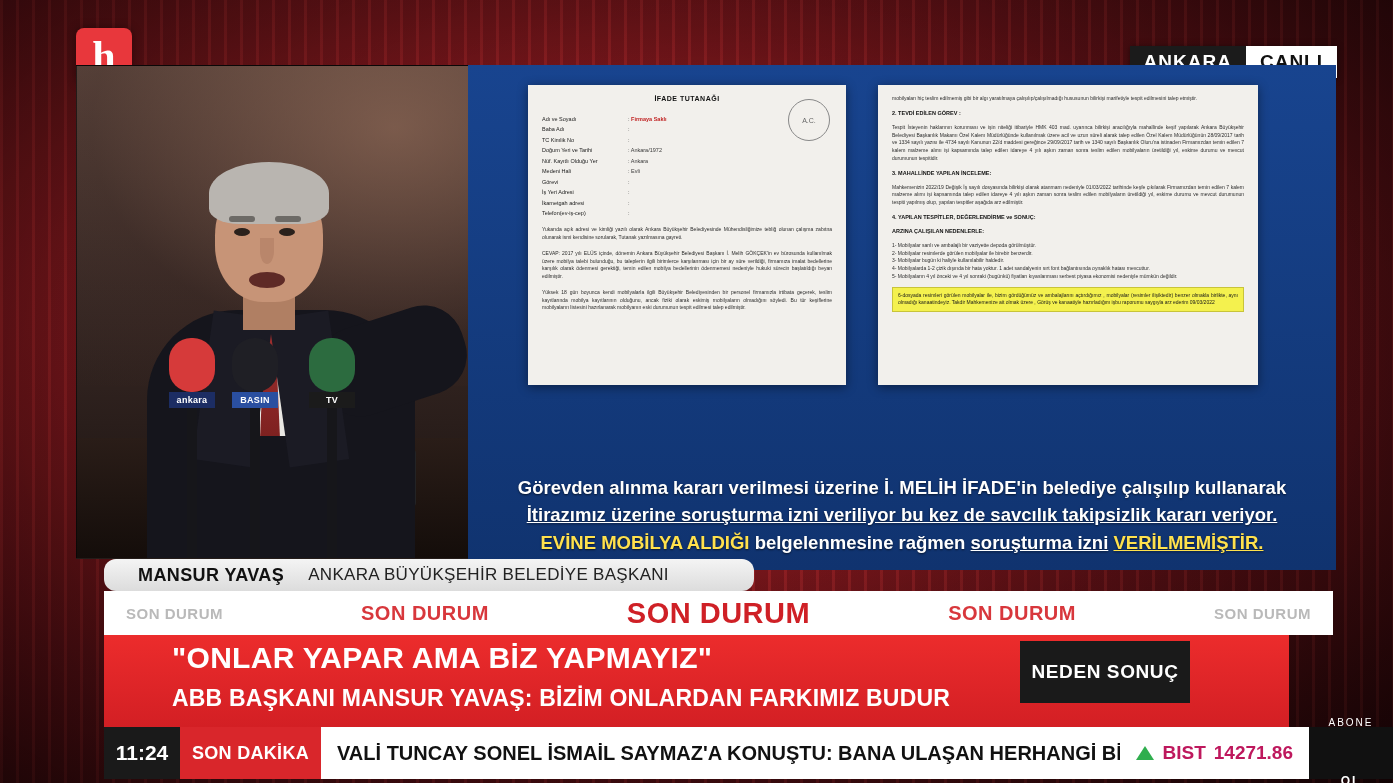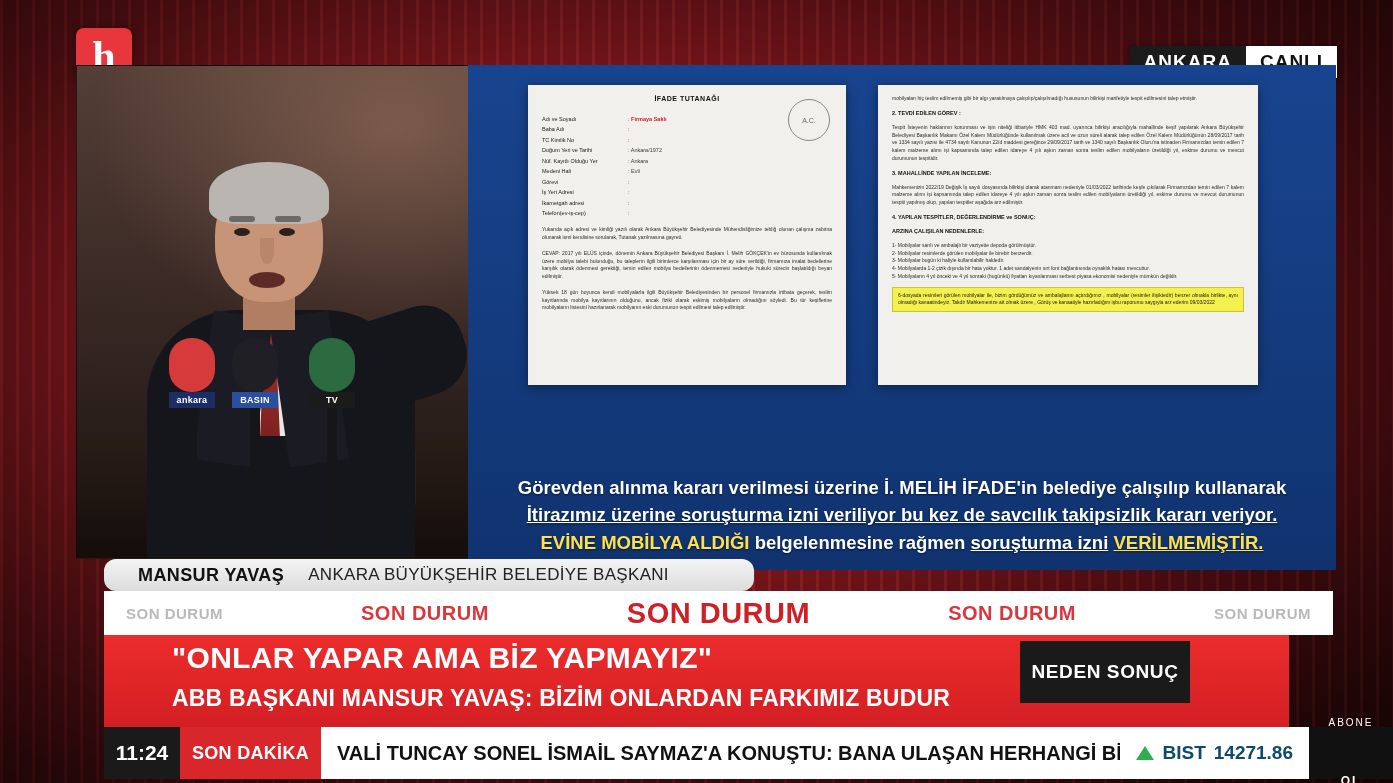--- a/index.html
+++ b/index.html
@@ -340,21 +340,21 @@
     height:100%; padding:0 12px;
     background:#d9262b; color:#fff; font-weight:bold; font-size:18px;
     display:flex; align-items:center; letter-spacing:0.3px;
   }
   .bottombar .ticker-text {
     flex:1; padding-left:16px; color:#111; font-weight:bold; font-size:20px;
     white-space:nowrap; overflow:hidden;
   }
   .bottombar .bist {
     display:flex; align-items:center; gap:8px; padding:0 16px;
-    color:#0c4a6e; font-weight:bold; font-size:19px;
+    color:#be185d; font-weight:bold; font-size:19px;
   }
   .bottombar .bist .tri {
     width:0;height:0;border-left:9px solid transparent;border-right:9px solid transparent;
     border-bottom:14px solid #2fae4e;
   }
   .bottombar .abone {
     width:84px; height:100%;
     background:#111; color:#fff;
     display:flex; flex-direction:column; align-items:center; justify-content:center;
     line-height:1.05;

